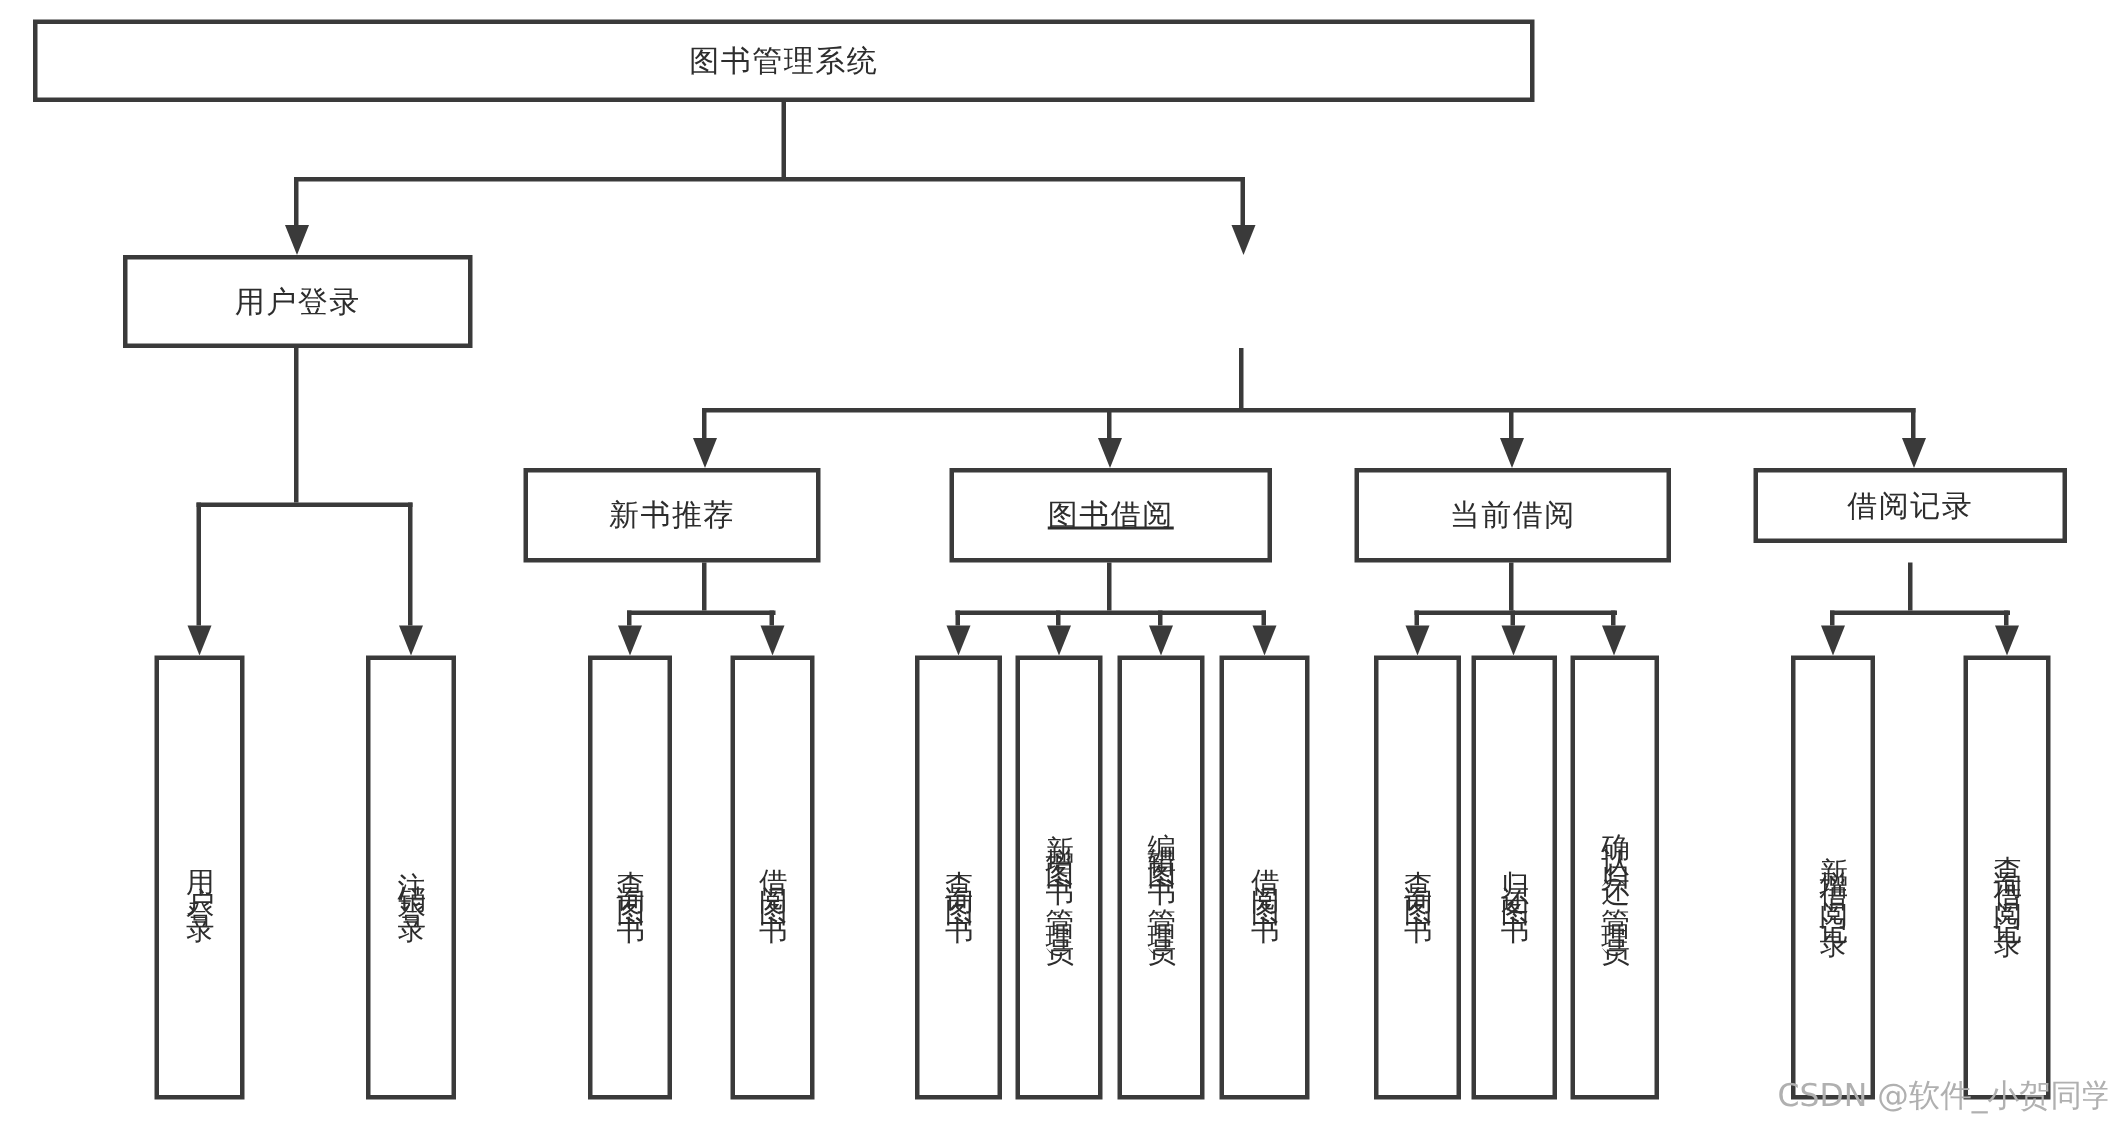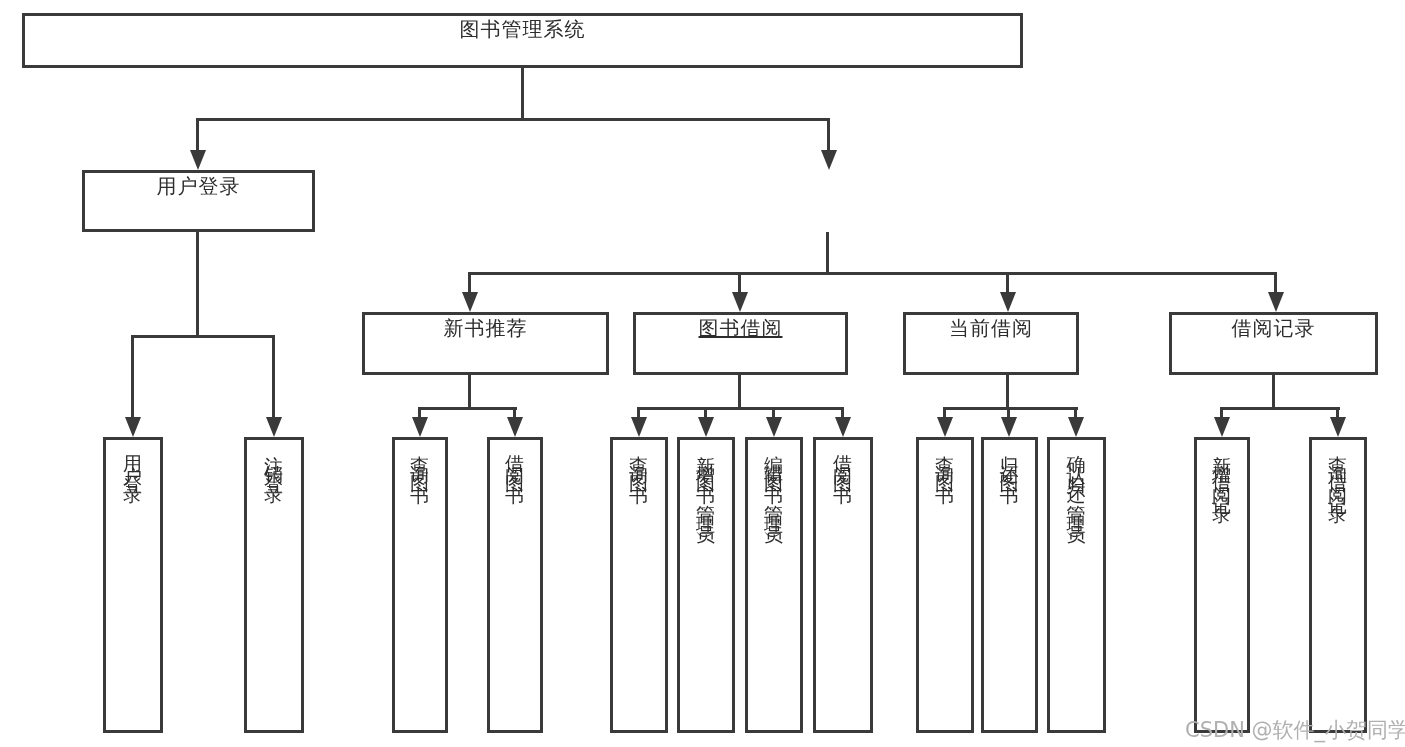--- a/index.html
+++ b/index.html
@@ -17,21 +17,21 @@
     background: var(--background);
     font-family: "DejaVu Sans", "Liberation Sans", sans-serif;
     color: var(--text);
     overflow: hidden;
   }
   .box {
     position: absolute;
     border: 3px solid var(--line);
     background: var(--background);
     display: flex;
-    align-items: flex-start;
+    align-items: center;
     justify-content: center;
   }
   .hlabel {
     font-size: 20px;
     letter-spacing: 1px;
     white-space: nowrap;
   }
   .vtext {
     writing-mode: vertical-rl;
     font-size: 19px;
@@ -89,30 +89,30 @@
   <div class="hline" style="left:468px; top:272px; width:809px;"></div>
   <div class="vline" style="left:468px; top:272px; height:20px;"></div>
   <div class="arrow-down" style="left:462px; top:292px;"></div>
   <div class="vline" style="left:738px; top:272px; height:20px;"></div>
   <div class="arrow-down" style="left:732px; top:292px;"></div>
   <div class="vline" style="left:1006px; top:272px; height:20px;"></div>
   <div class="arrow-down" style="left:1000px; top:292px;"></div>
   <div class="vline" style="left:1274px; top:272px; height:20px;"></div>
   <div class="arrow-down" style="left:1268px; top:292px;"></div>
 
-  <div class="box" style="left:362px; top:312px; width:247px; height:63px;font-family:Liberation Serif, serif;">
+  <div class="box" style="left:349px; top:312px; width:198px; height:63px;font-family:Liberation Serif, serif;">
     <span class="hlabel">新书推荐</span>
   </div>
   <div class="box" style="left:633px; top:312px; width:215px; height:63px;text-decoration:underline;">
     <span class="hlabel">图书借阅</span>
   </div>
-  <div class="box" style="left:903px; top:312px; width:176px; height:63px;">
+  <div class="box" style="left:903px; top:312px; width:211px; height:63px;">
     <span class="hlabel">当前借阅</span>
   </div>
-  <div class="box" style="left:1169px; top:312px; width:209px; height:63px;">
+  <div class="box" style="left:1169px; top:312px; width:209px; height:50px;">
     <span class="hlabel">借阅记录</span>
   </div>
 
   <div class="vline" style="left:468px; top:375px; height:32px;"></div>
   <div class="hline" style="left:418px; top:407px; width:99px;"></div>
   <div class="vline" style="left:418px; top:407px; height:10px;"></div>
   <div class="arrow-down" style="left:412px; top:417px;"></div>
   <div class="vline" style="left:513px; top:407px; height:10px;"></div>
   <div class="arrow-down" style="left:507px; top:417px;"></div>
 

